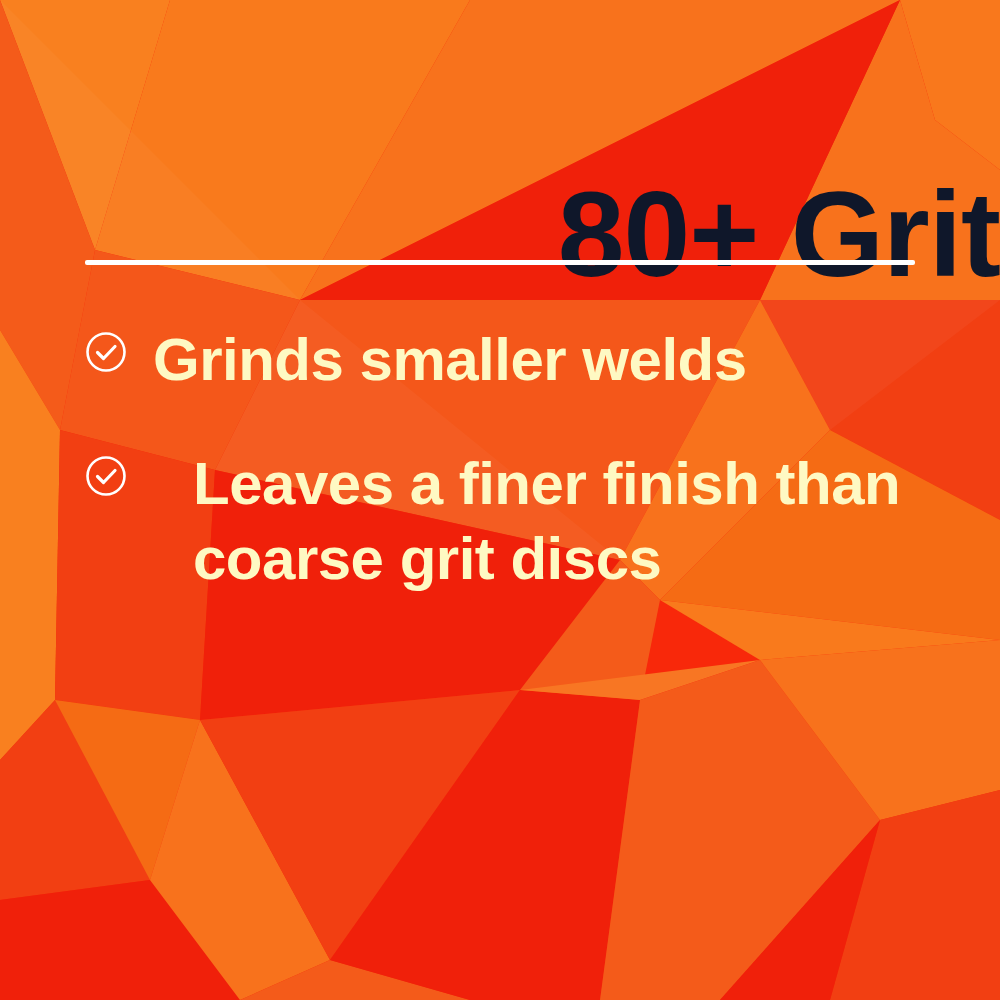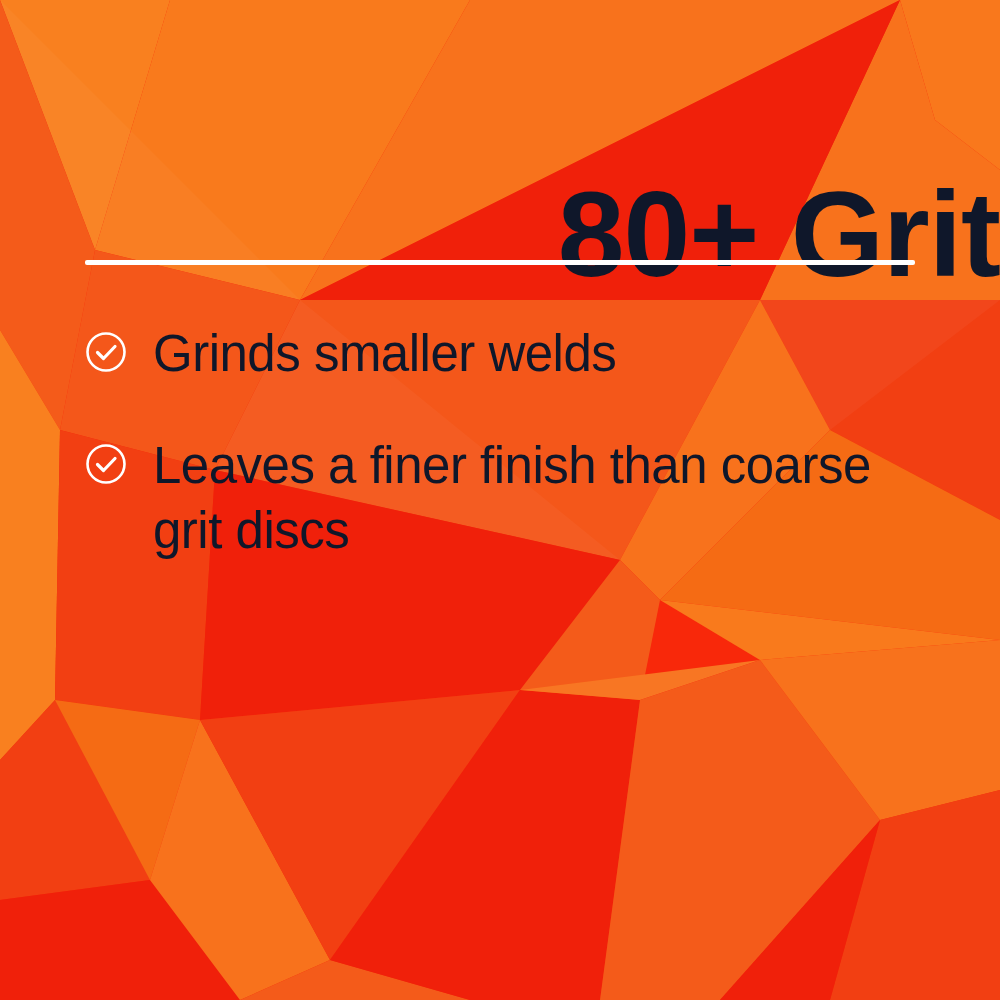--- a/index.html
+++ b/index.html
@@ -60,35 +60,35 @@
     top: 322px;
     left: 85px;
     width: 860px;
   }
   .bullet {
     position: relative;
     display: flex;
     align-items: flex-start;
     margin-bottom: 48px;
   }
-  .bullet:last-child { margin-bottom: 0; }
+  .bullet:last-child { margin-bottom: 0; gap: 40px; }
 
   .check-icon {
     flex: 0 0 auto;
     width: 42px;
     height: 42px;
     margin-top: 9px;
     margin-right: 26px;
   }
   .check-icon svg { display: block; width: 42px; height: 42px; }
 
   .bullet-text {
-    color: #0f172a;
-    font-size: 51px;
-    font-weight: normal;
+    color: #fef9c3;
+    font-size: 60px;
+    font-weight: bold;
     line-height: 1.26;
     letter-spacing: -0.5px;
   }
 </style>
 </head>
 <body>
 
 <div id="card">
 
   <svg id="poly-bg" viewBox="0 0 1000 1000" preserveAspectRatio="none" aria-hidden="true">

